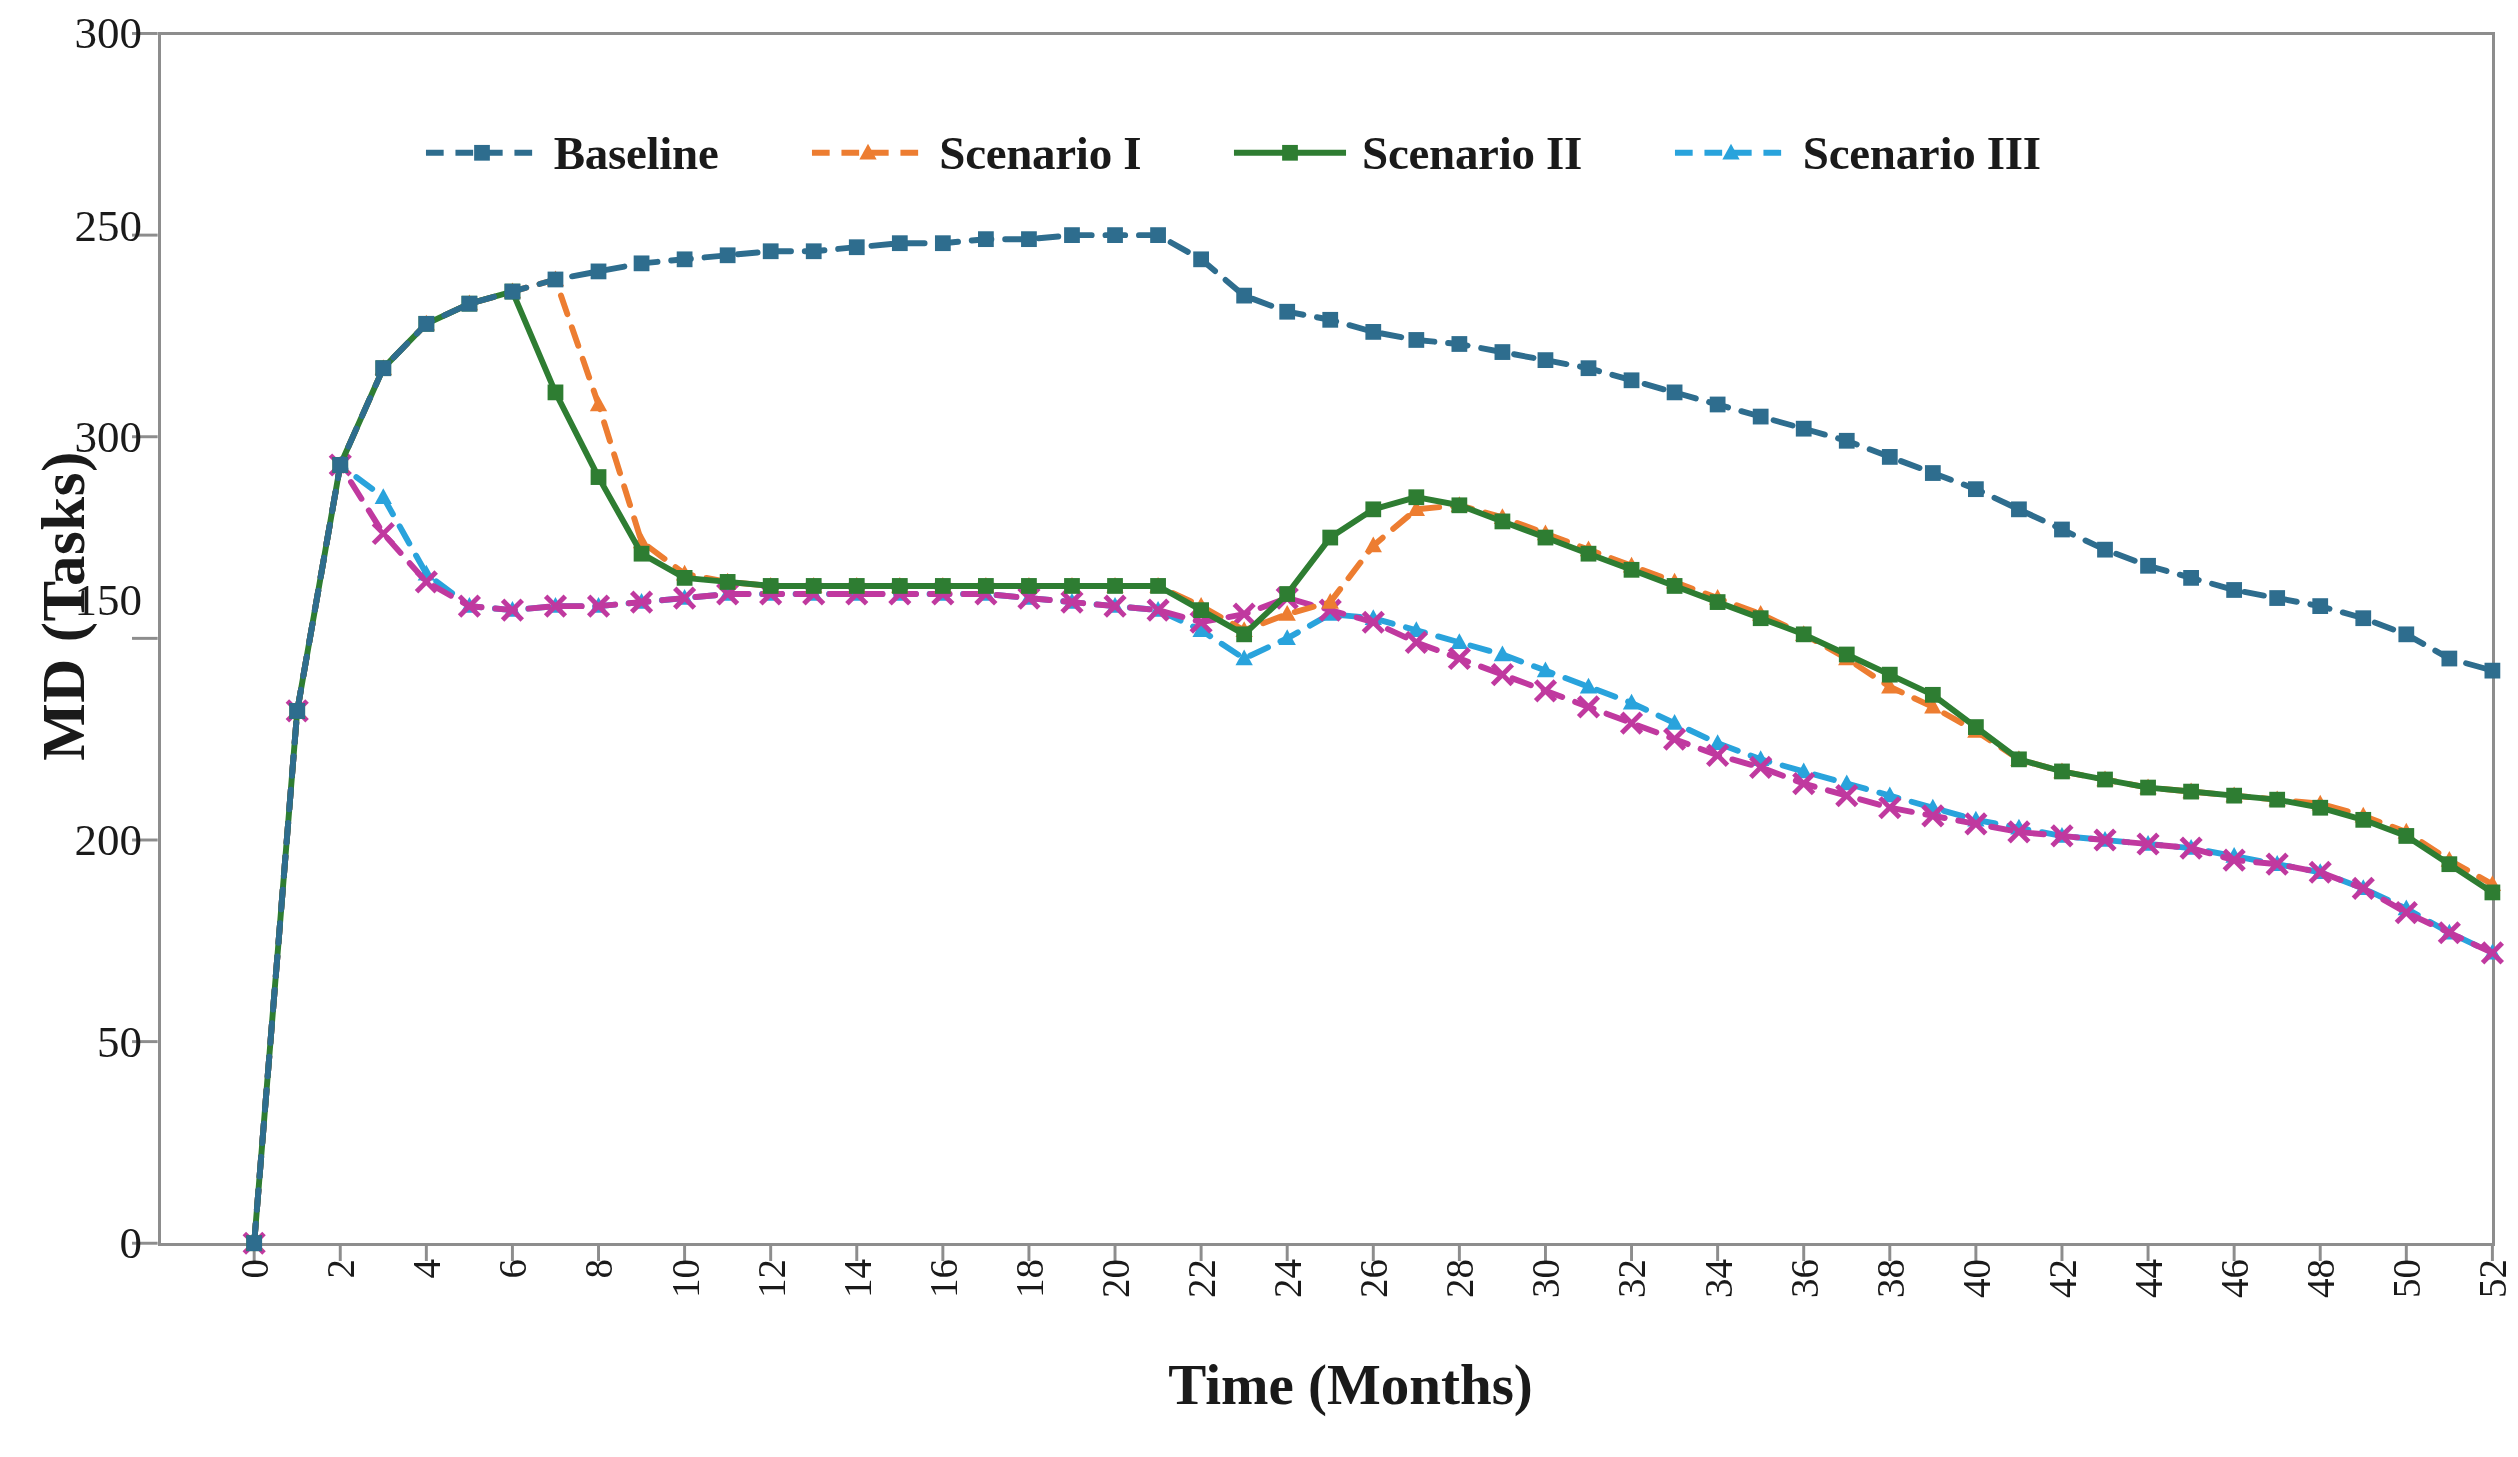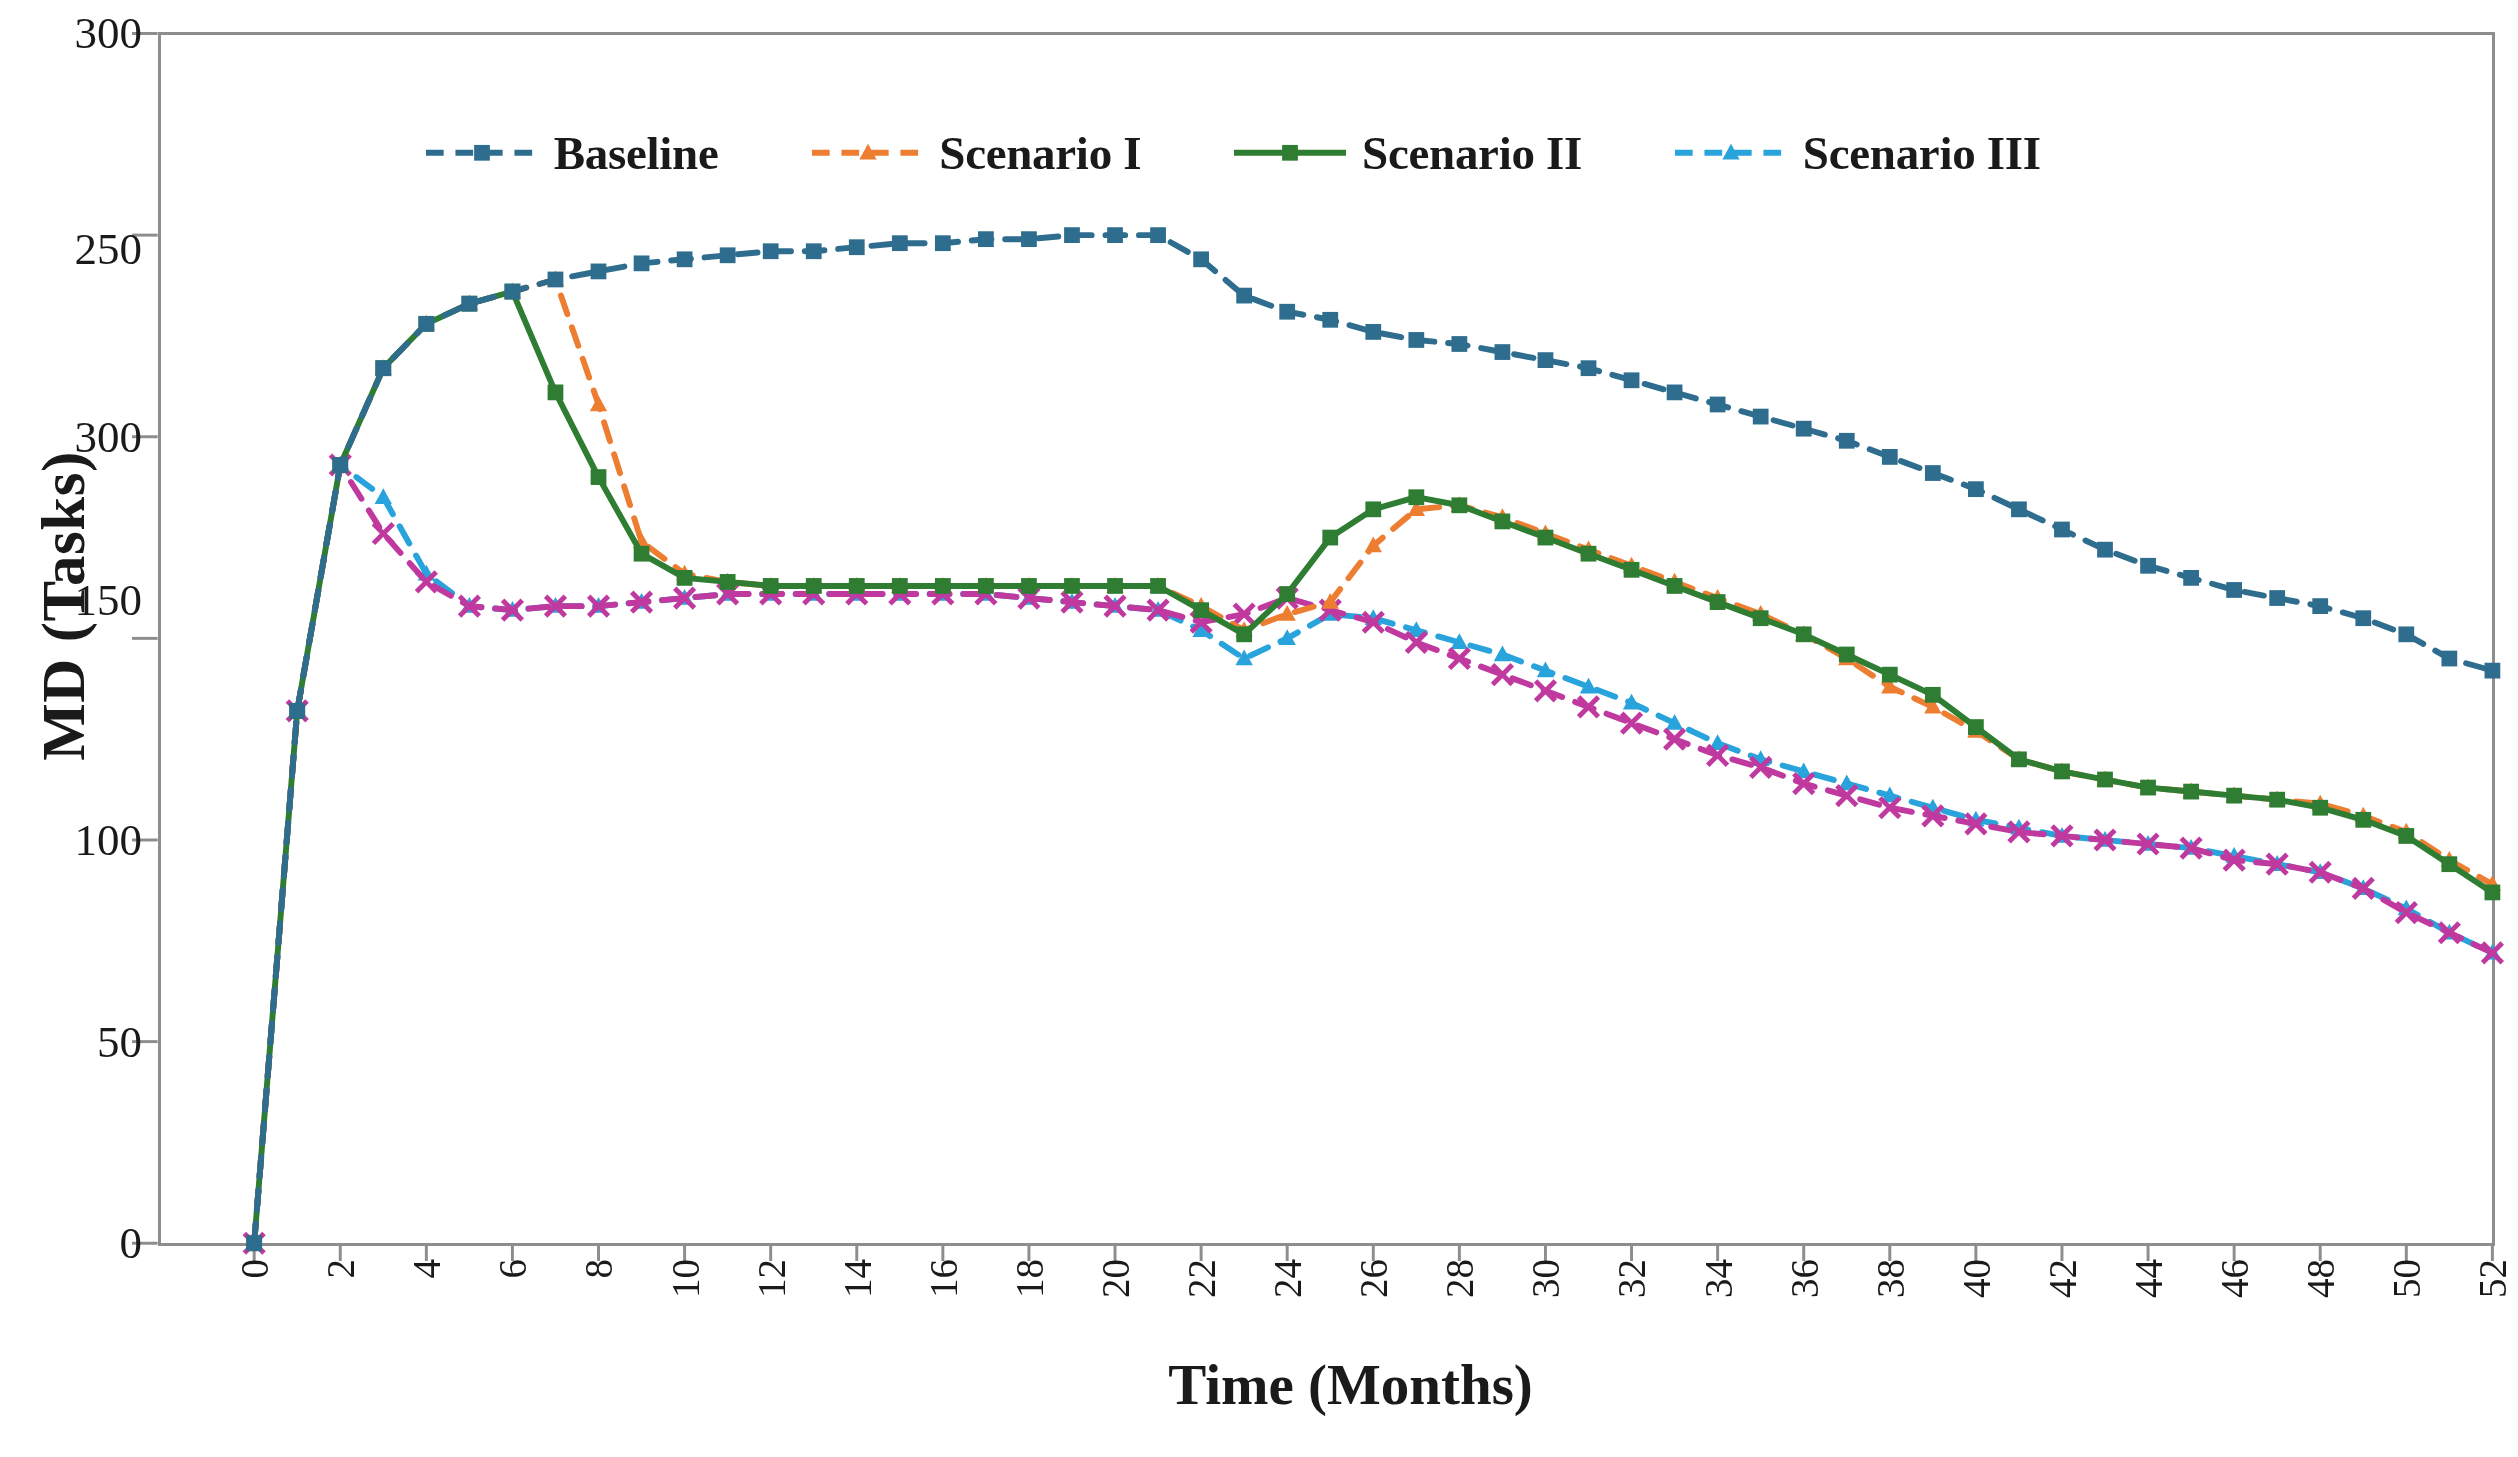--- a/index.html
+++ b/index.html
@@ -1020,24 +1020,24 @@
           <g>
             <rect x="2522" y="672.7466666666667" width="16" height="16" fill="#2E6D8E"></rect>
           </g>
         </g>
       </g>
   </svg>
 
   <div id="y-tick-labels">
       <div class="y-tick-label" style="top: 1243px;">0</div>
       <div class="y-tick-label" style="top: 1042px;">50</div>
-      <div class="y-tick-label" style="top: 840px;">100</div>
+      <div class="y-tick-label" style="top: 840px;">200</div>
       <div class="y-tick-label" style="top: 600px;">150</div>
       <div class="y-tick-label" style="top: 437px;">300</div>
-      <div class="y-tick-label" style="top: 249px;">250</div>
+      <div class="y-tick-label" style="top: 226px;">250</div>
       <div class="y-tick-label" style="top: 33px;">300</div>
     </div>
 
   <div id="x-tick-labels">
       <div class="x-tick-label" style="left: 254px;">
         <span style="transform: rotate(-90deg) translate(-100%, -50%);">0</span>
       </div>
       <div class="x-tick-label" style="left: 340px;">
         <span style="transform: rotate(-90deg) translate(-100%, -50%);">2</span>
       </div>

